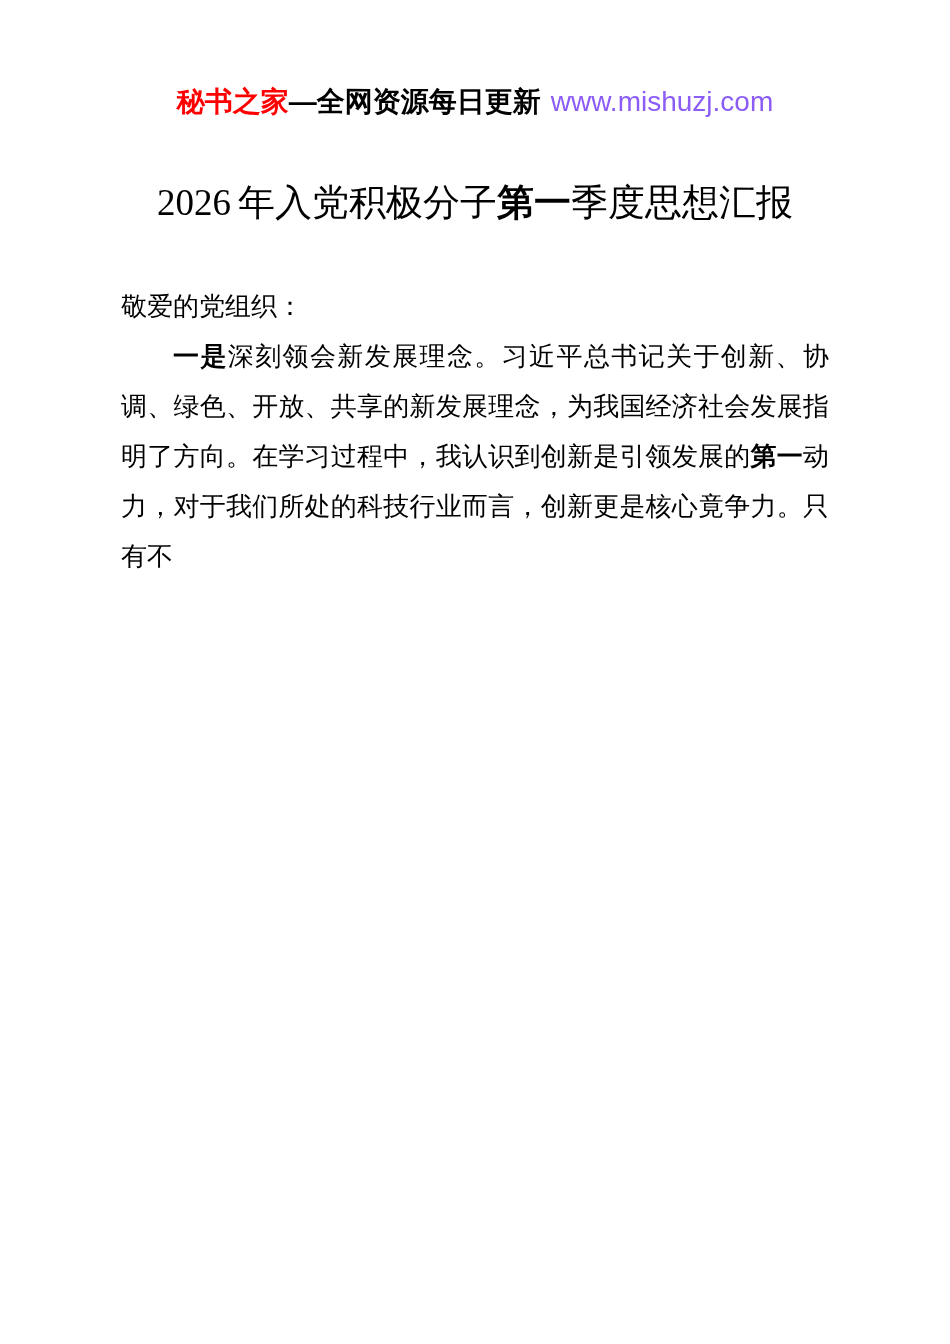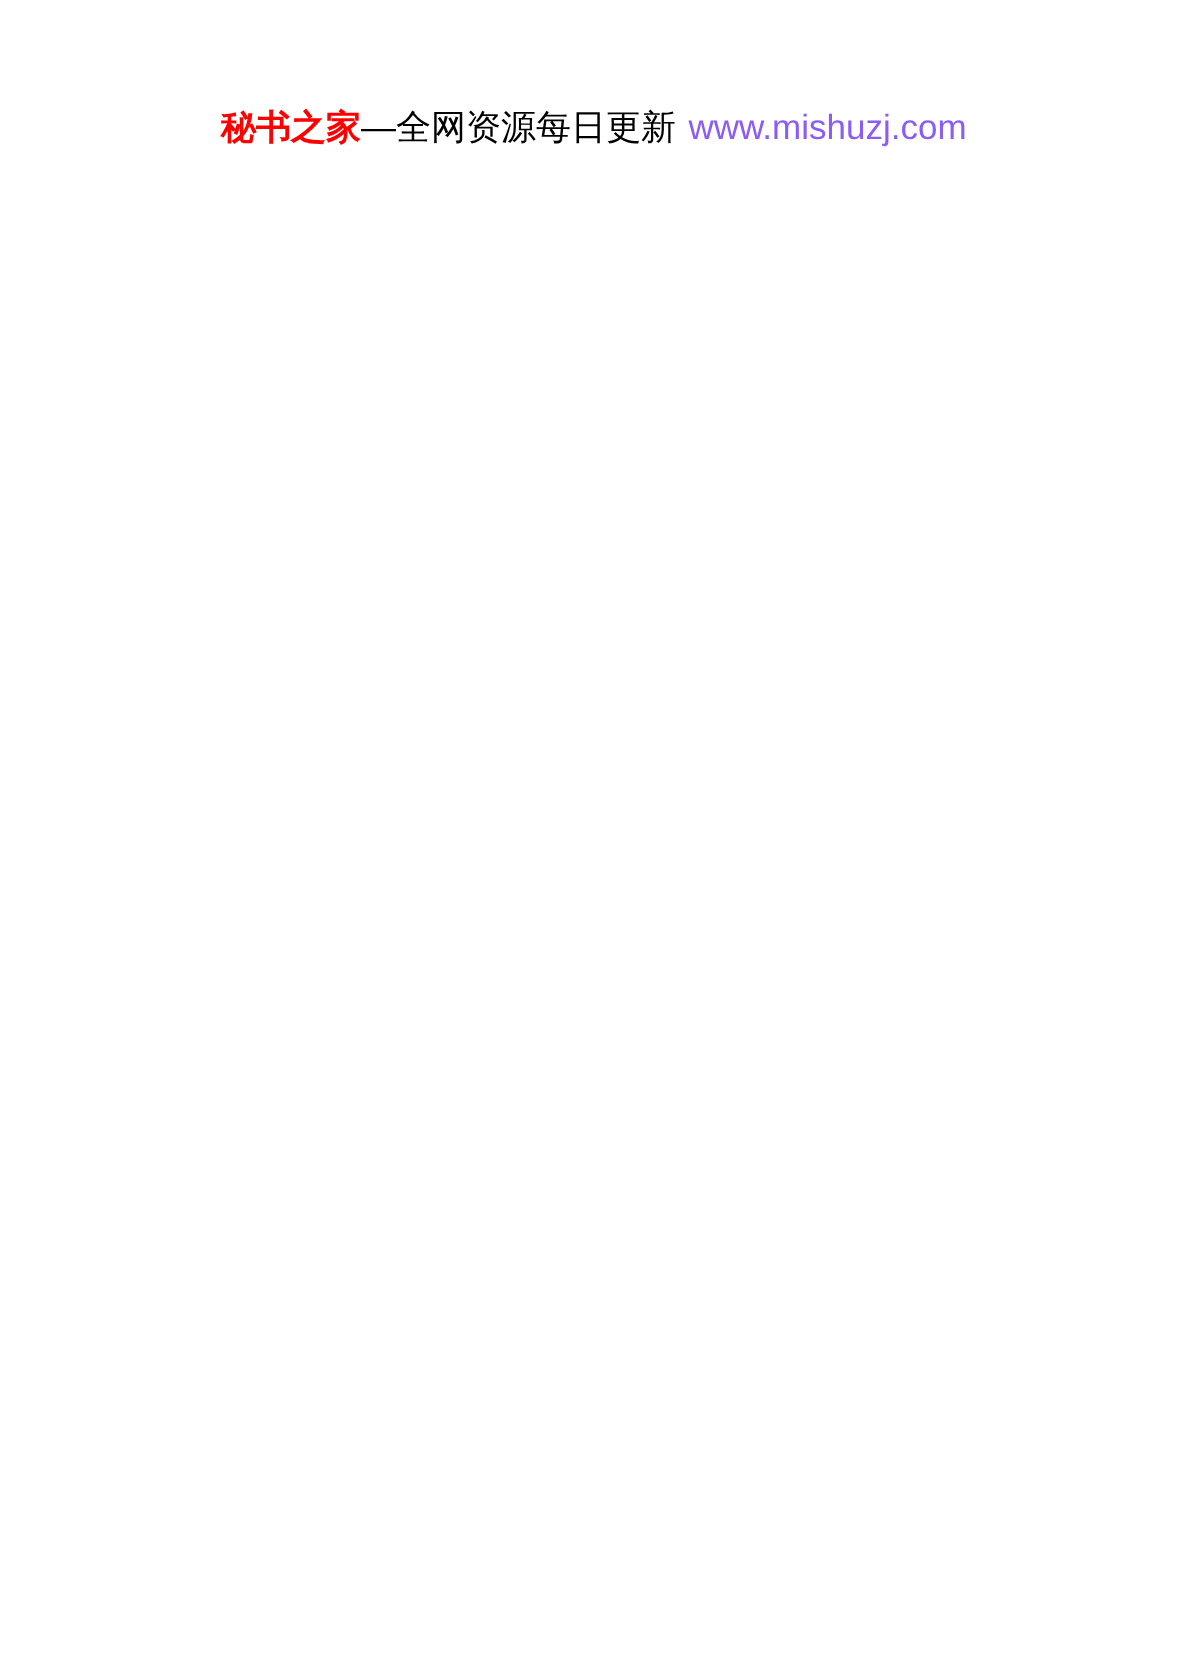--- a/index.html
+++ b/index.html
@@ -13,21 +13,21 @@
     color:#000000;
     font-family:"Liberation Sans", sans-serif;
   }
   .site-header{
     padding-top:85px;
     text-align:center;
     font-size:28px;
     line-height:34px;
   }
   .site-name{font-weight:bold;}
-  .site-tagline{font-weight:normal;}
+  .site-tagline{font-weight:bold;}
   .site-url{margin-left:10px;cursor:pointer;}
   .doc-title{
     margin:60px 0 0 0;
     text-align:center;
     font-size:37px;
     line-height:48px;
     font-weight:normal;
   }
   .content{
     margin:54px 121px 0 121px;
@@ -52,17 +52,20 @@
 </style>
 </head>
 <body>
 
 <div class="page">
 
   <div class="site-header">
     <span class="site-name" style="color: rgb(254, 0, 0);">秘书之家</span><span class="site-tagline" style="color: rgb(0, 0, 0);">—全网资源每日更新</span><span class="site-url" style="color: #8b5cf6;">www.mishuzj.com</span>
   </div>
 
+  <h1 class="doc-title" id="title-host"><span class="serif">2026</span><span>年入党积极分子</span><span class="b">第一</span><span>季度思想汇报</span></h1>
 
   <div class="content" id="content-host">
+      <p class="salutation"><span>敬爱的党组织：</span></p>
+      <p class="body"><span class="b">一是</span><span>深刻领会新发展理念。习近平总书记关于创新、协调、绿色、开放、共享的新发展理念，为我国经济社会发展指明了方向。在学习过程中，我认识到创新是引领发展的</span><span class="b">第一</span><span>动力，对于我们所处的科技行业而言，创新更是核心竟争力。只有不</span></p>
     </div>
 
 </div>
 
 </body></html>

